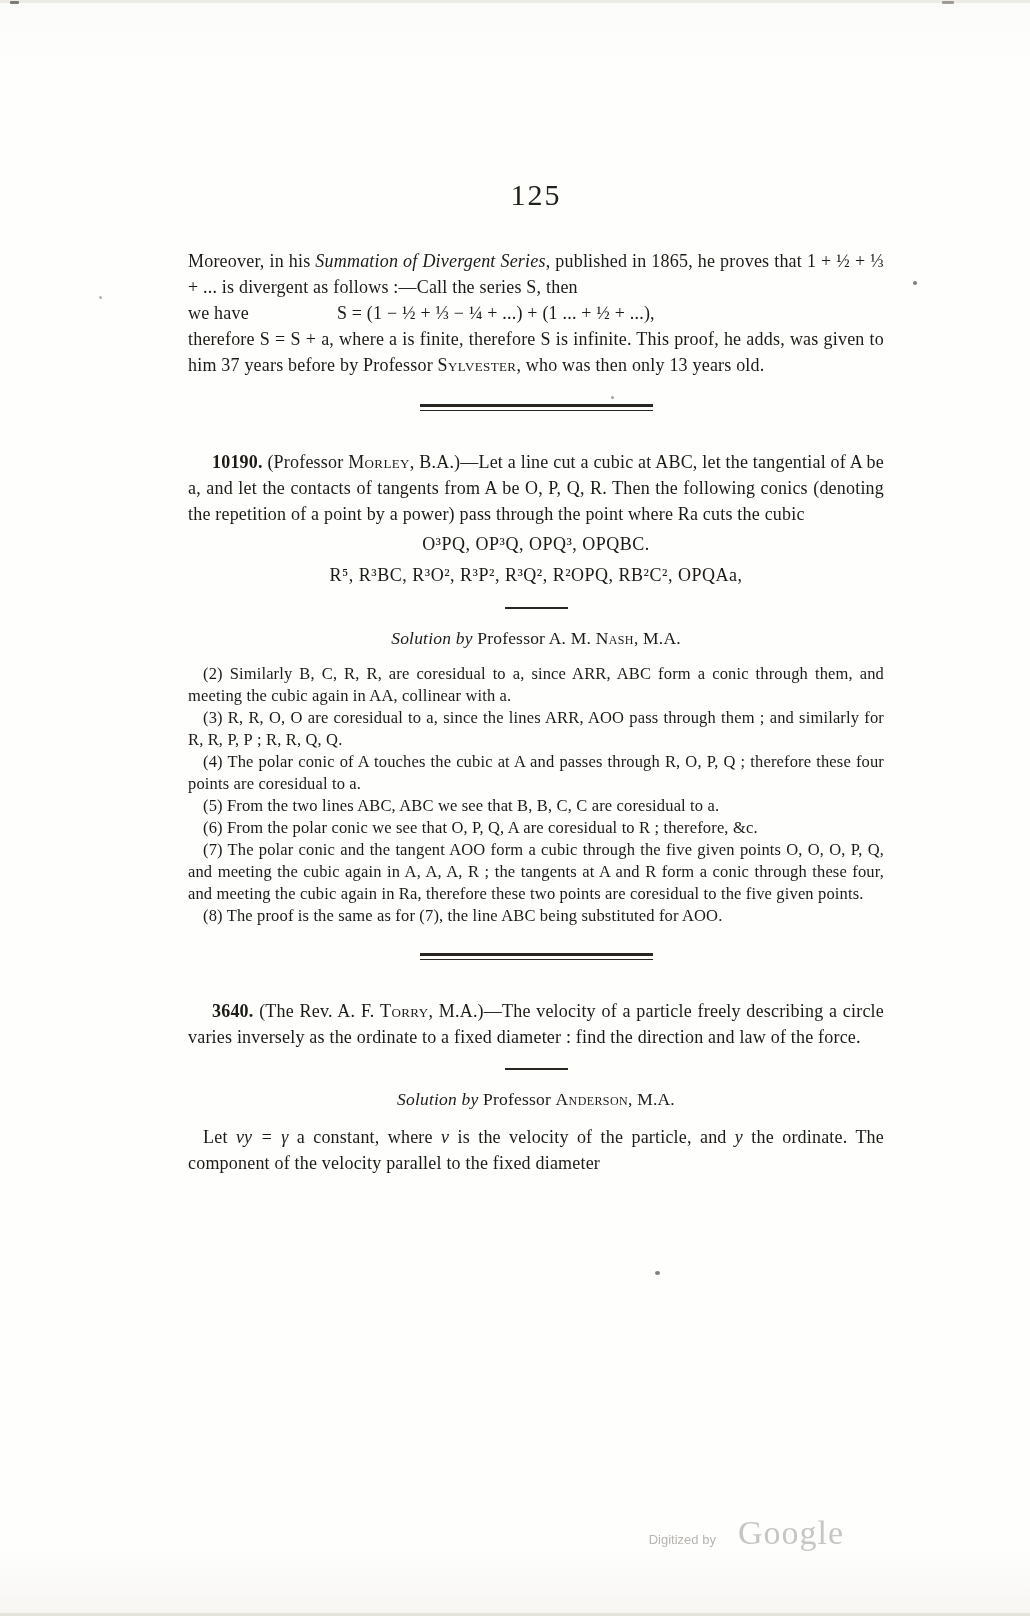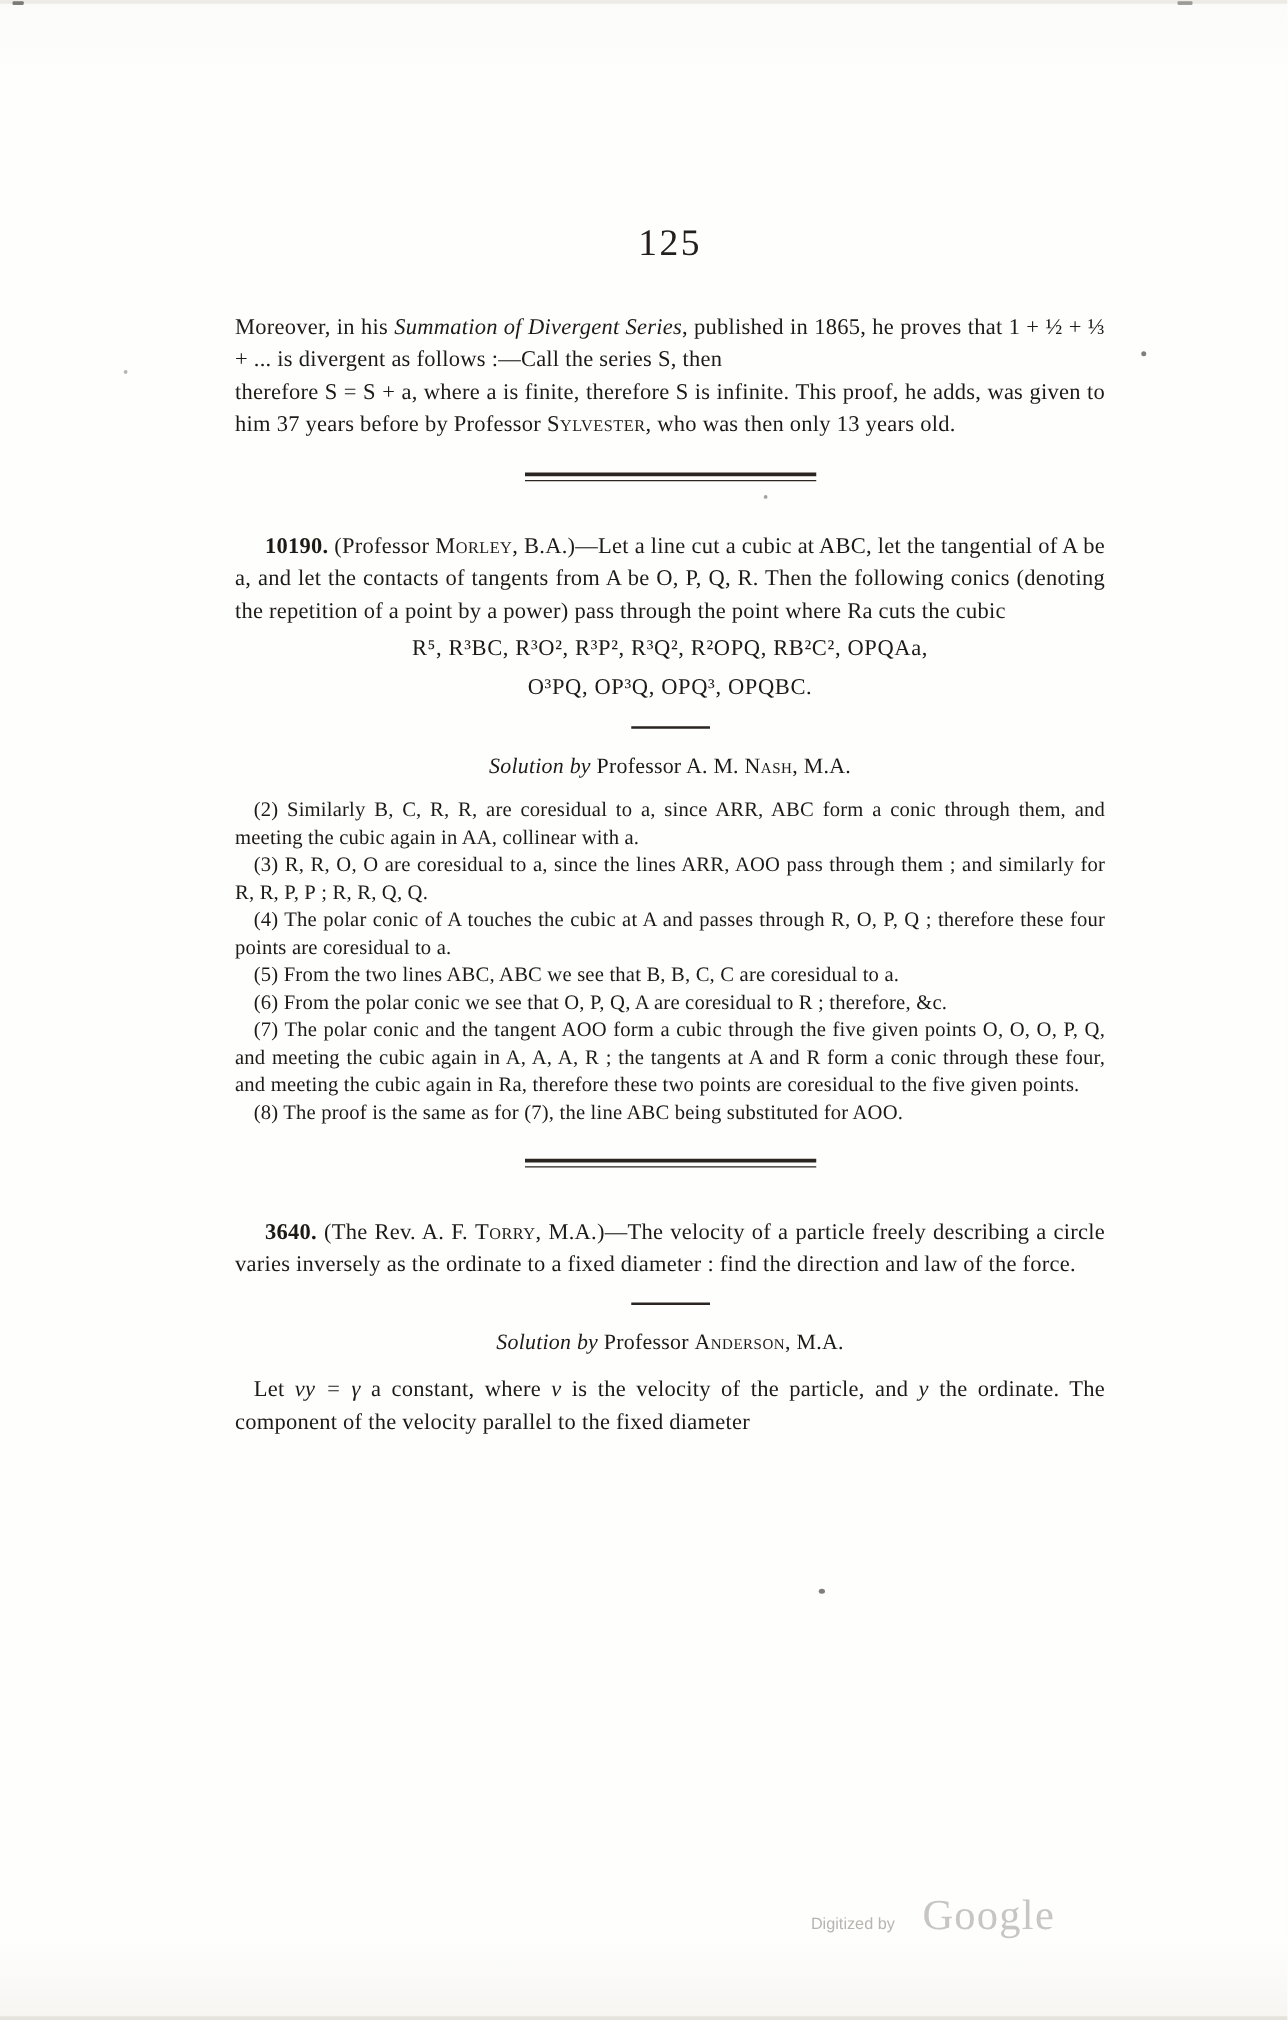--- a/index.html
+++ b/index.html
@@ -71,29 +71,30 @@
   <div class="artifact a4"></div>
   <div class="artifact a5"></div>
   <div class="artifact a6"></div>
 
   <div class="content">
 
     <div class="page-number">125</div>
 
     <section>
       <p class="t-lg just"><span>Moreover, in his </span><i>Summation of Divergent Series</i><span>, published in 1865, he proves that 1 + ½ + ⅓ + ... is divergent as follows&nbsp;:—Call the series S, then</span></p>
+      <p class="t-lg formula-line"><span>we have</span><span class="formula">S = (1 − ½ + ⅓ − ¼ + ...) + (1 ... + ½ + ...),</span></p>
       <p class="t-lg just"><span>therefore S = S + a, where a is finite, therefore S is infinite.  This proof, he adds, was given to him 37 years before by Professor </span><span class="sc">Sylvester</span><span>, who was then only 13 years old.</span></p>
     </section>
 
     <div class="rule-double"></div>
 
     <section>
       <p class="t-lg just indent-lg"><b class="prob-num">10190.</b><span>  (Professor </span><span class="sc">Morley</span><span>, B.A.)—Let a line cut a cubic at ABC, let the tangential of A be a, and let the contacts of tangents from A be O, P, Q, R.  Then the following conics (denoting the repetition of a point by a power) pass through the point where Ra cuts the cubic</span></p>
+      <p class="t-lg center conics">O³PQ, OP³Q, OPQ³, OPQBC.</p>
       <p class="t-lg center conics">R⁵, R³BC, R³O², R³P², R³Q², R²OPQ, RB²C², OPQAa,</p>
-      <p class="t-lg center conics">O³PQ, OP³Q, OPQ³, OPQBC.</p>
     </section>
 
     <div class="rule-short"></div>
 
     <h3 class="sol-head t-lg"><i>Solution by</i><span> Professor A. M. </span><span class="sc">Nash</span><span>, M.A.</span></h3>
 
     <section class="sol-body">
       <p class="t-md just indent-md">(2) Similarly B, C, R, R, are coresidual to a, since ARR, ABC form a conic through them, and meeting the cubic again in AA, collinear with a.</p>
       <p class="t-md just indent-md">(3) R, R, O, O are coresidual to a, since the lines ARR, AOO pass through them&nbsp;; and similarly for R, R, P, P&nbsp;;  R, R, Q, Q.</p>
       <p class="t-md just indent-md">(4) The polar conic of A touches the cubic at A and passes through R, O, P, Q&nbsp;; therefore these four points are coresidual to a.</p>

